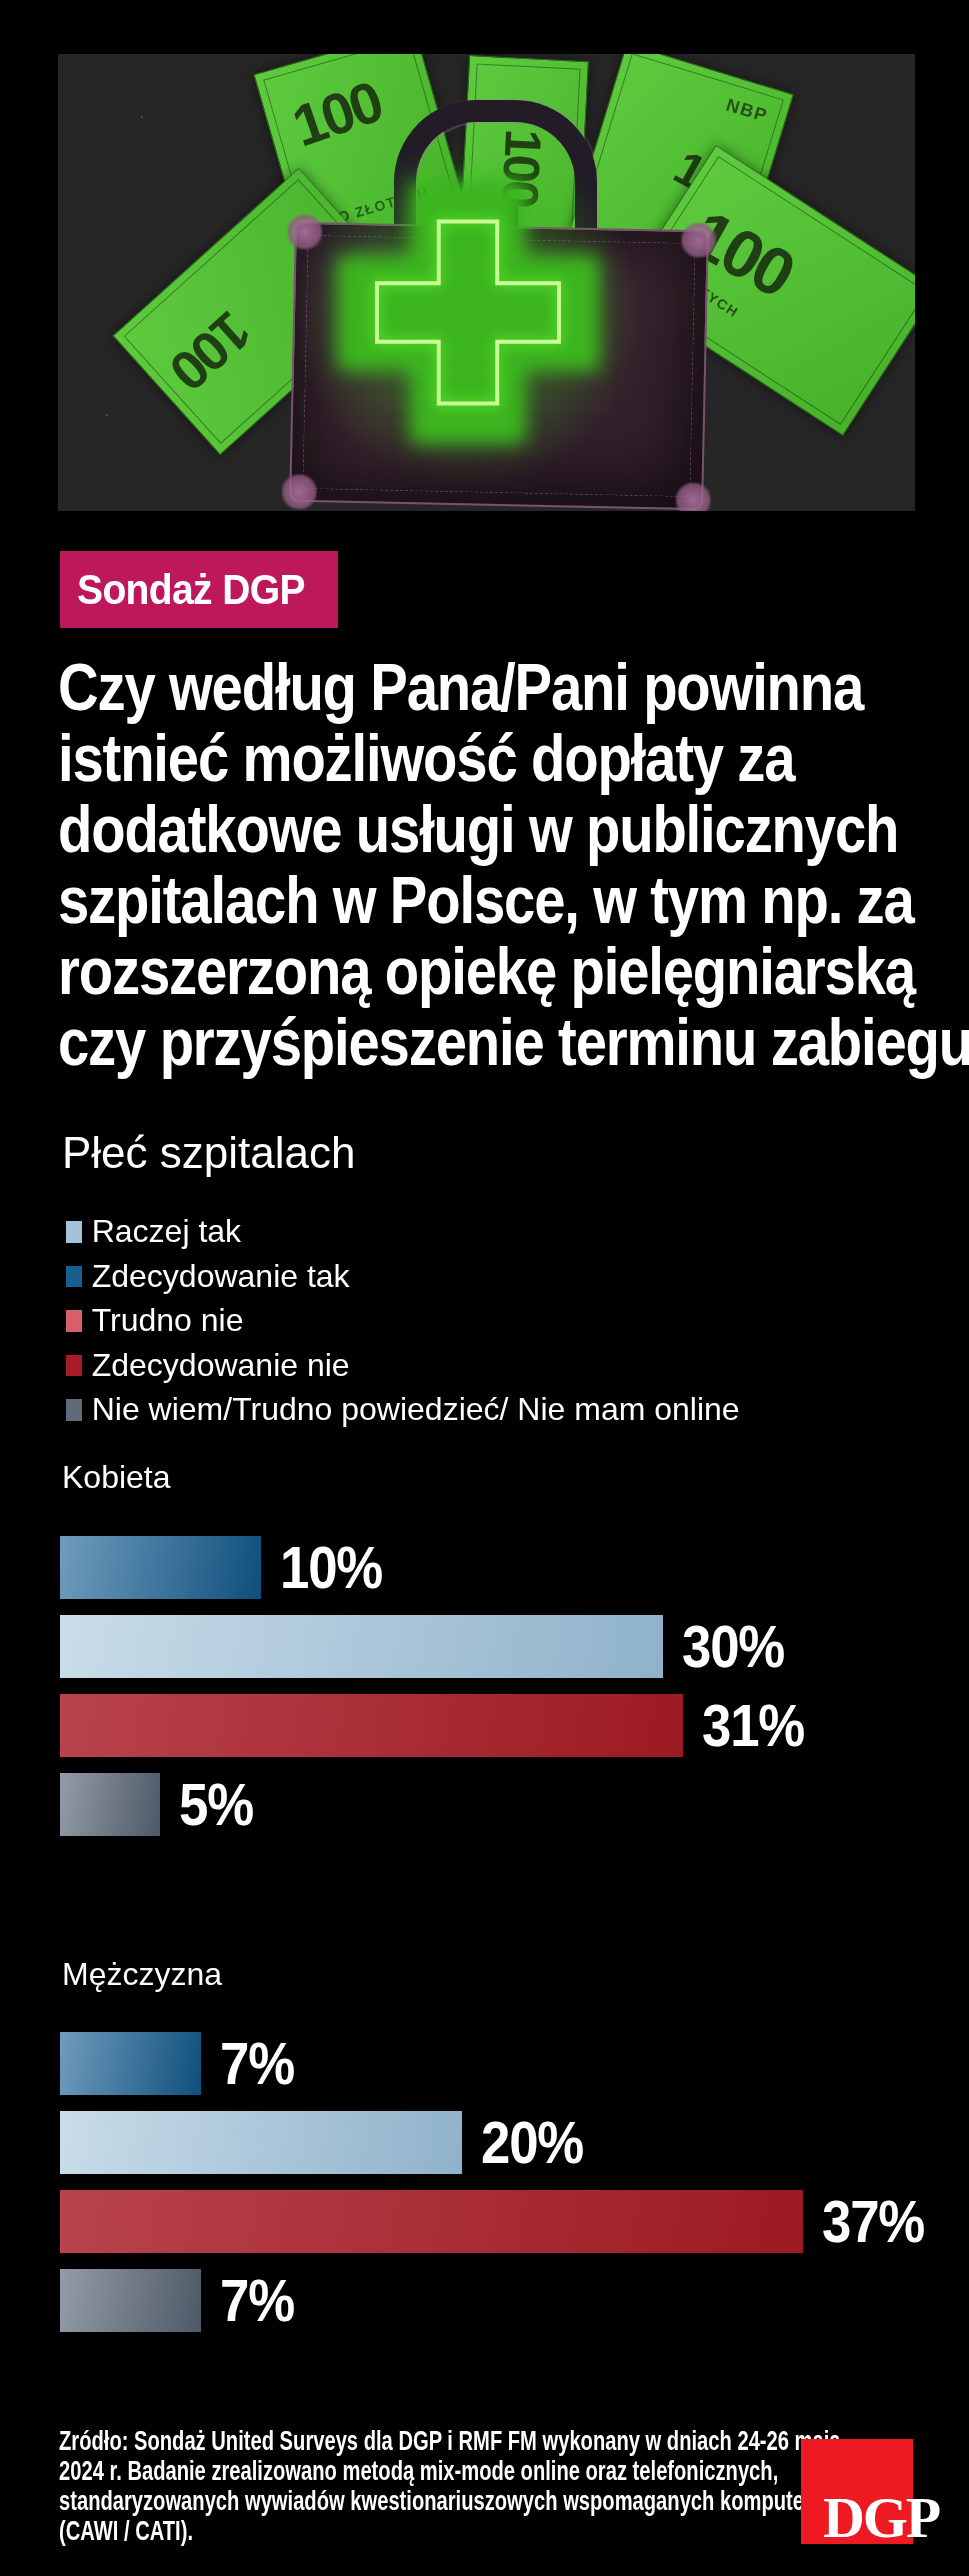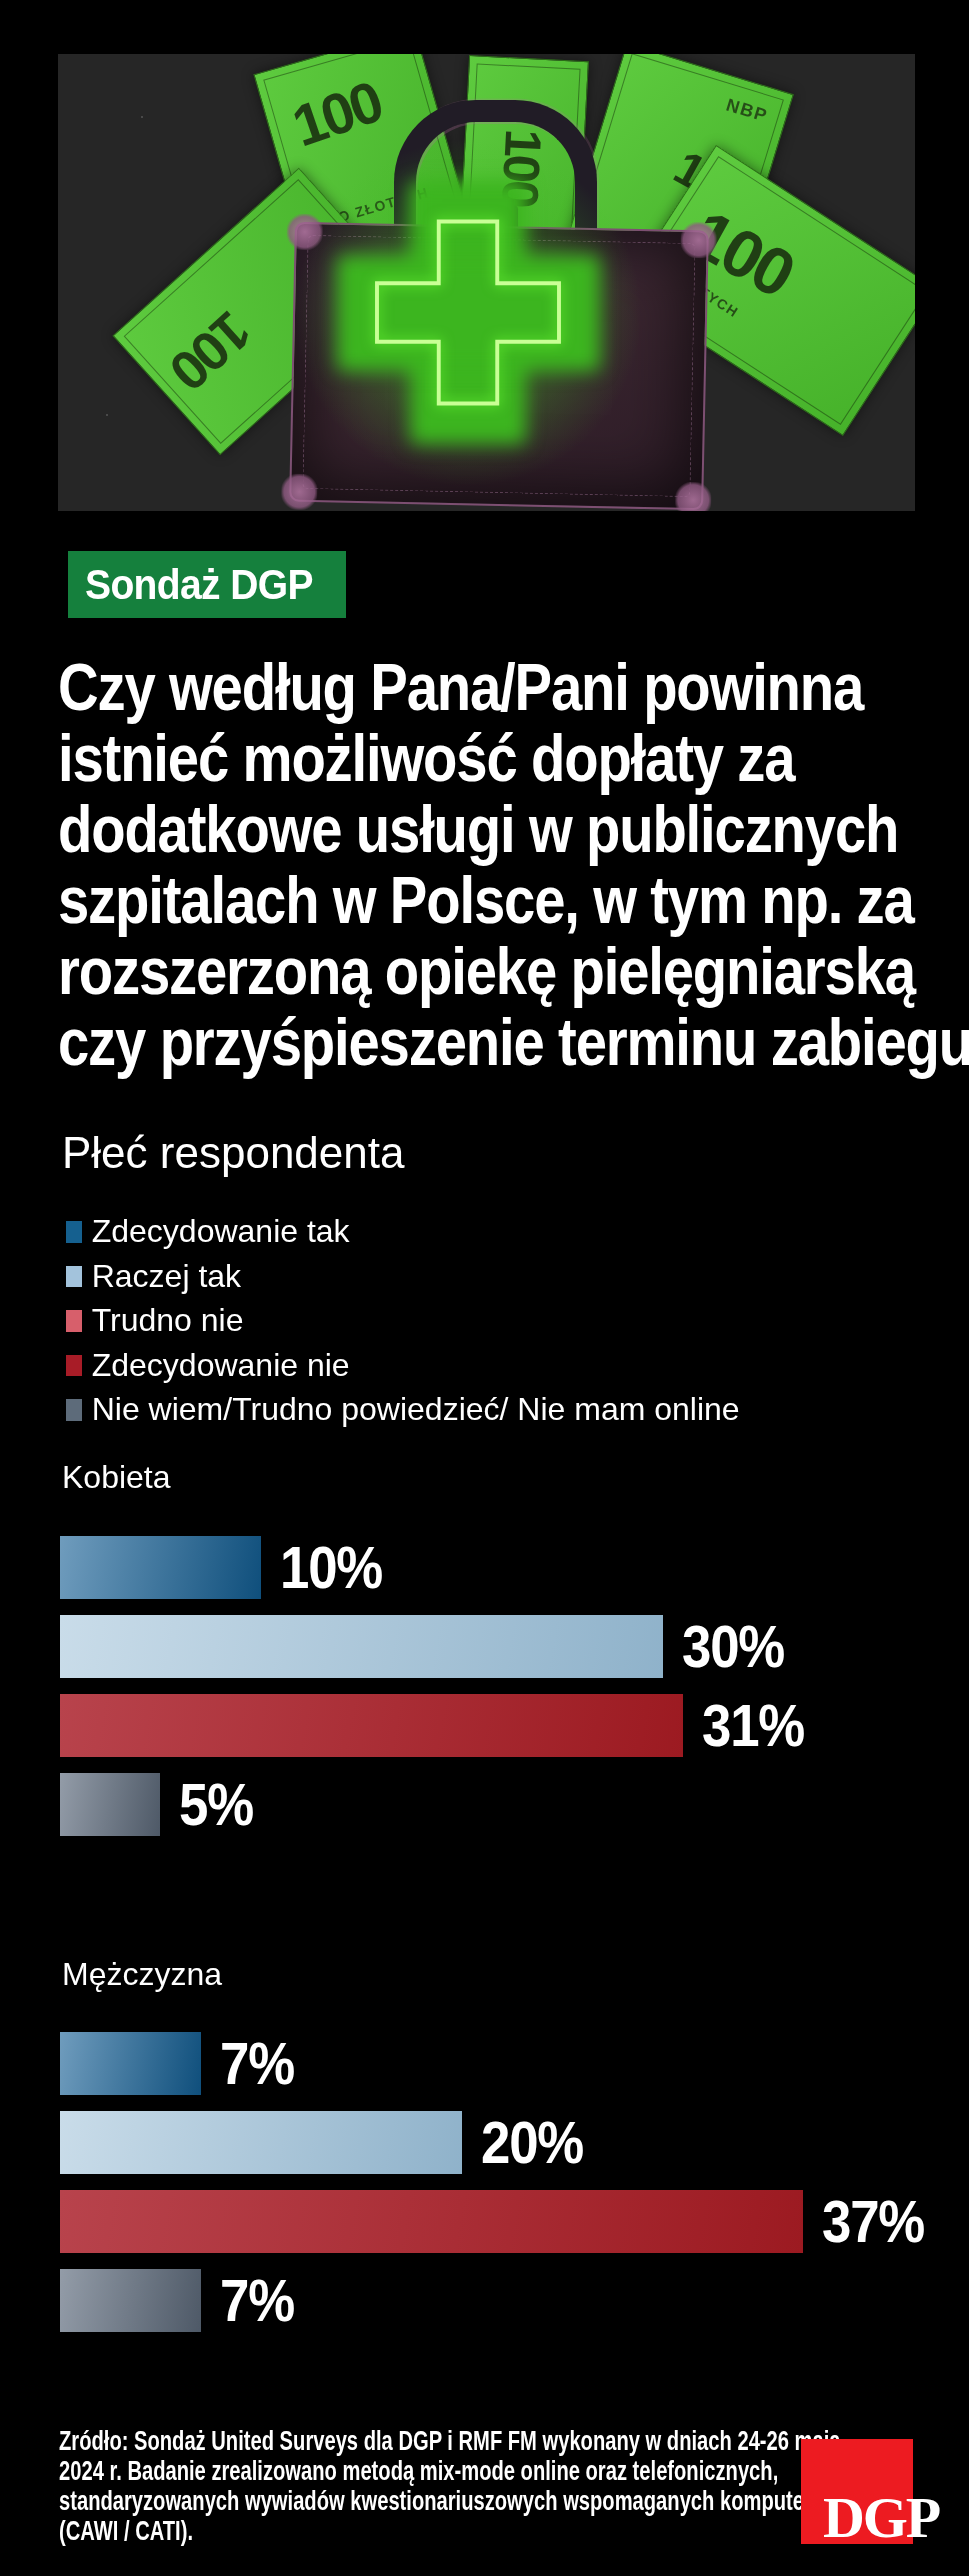--- a/index.html
+++ b/index.html
@@ -28,21 +28,21 @@
   .case-stitch{position:absolute;left:11px;top:11px;right:11px;bottom:11px;
         border:1.4px dashed rgba(233,170,220,.30);border-radius:5.5px;}
   .corner{position:absolute;width:36px;height:36px;background:radial-gradient(circle,#c07fae 0%,#8f5a82 60%,transparent 75%);opacity:.8;}
   .cross-glow{position:absolute;left:230px;top:79px;width:360px;height:360px;
         background:radial-gradient(circle,rgba(62,191,32,.55) 0%,rgba(62,191,32,.25) 42%,transparent 68%);}
   .cross-fill-v{position:absolute;left:352px;top:127px;width:116px;height:263px;background:#3cb51f;border-radius:7px;filter:blur(9px);}
   .cross-fill-h{position:absolute;left:279px;top:201px;width:263px;height:116px;background:#3cb51f;border-radius:7px;filter:blur(9px);}
   .cross-svg{position:absolute;left:308px;top:161px;filter:drop-shadow(0 0 6.2px #6dff35);}
 
   
-  .badge{left:68px;top:551px;height:67px;display:flex;align-items:center;background:#15803d;padding:0 16.6px;width:max-content;}
+  .badge{left:60px;top:551px;height:77px;display:flex;align-items:center;background:#be185d;padding:0 16.6px;width:max-content;}
   .badge span{font-size:42px;font-weight:700;letter-spacing:-0.7px;transform:scaleX(.93);transform-origin:left center;white-space:nowrap;}
   .headline{left:58px;top:651px;width:901px;}
   .headline .line{font-size:67px;font-weight:700;line-height:71px;letter-spacing:-1.4px;
         white-space:nowrap;transform:scaleX(.84);transform-origin:left center;}
 
   
   .section-title{left:62px;top:1128px;font-size:44px;font-weight:400;}
   .legend{left:66px;top:1221px;}
   .legend-row{display:flex;align-items:center;height:21.5px;margin-bottom:23px;}
   .legend-swatch{width:16px;height:21.5px;margin-right:9.7px;flex:none;}
@@ -124,30 +124,30 @@
 
 <div class="abs headline">
   <div class="line">Czy według Pana/Pani powinna</div>
   <div class="line">istnieć możliwość dopłaty za</div>
   <div class="line">dodatkowe usługi w publicznych</div>
   <div class="line">szpitalach w Polsce, w tym np. za</div>
   <div class="line">rozszerzoną opiekę pielęgniarską</div>
   <div class="line">czy przyśpieszenie terminu zabiegu?</div>
 </div>
 
-<div class="abs section-title">Płeć respondenta</div>
+<div class="abs section-title">Płeć szpitalach</div>
 <div class="abs legend">
+  <div class="legend-row">
+    <div class="legend-swatch" style="background: rgb(163, 195, 220);"></div>
+    <div class="legend-label">Raczej tak</div>
+  </div>
+
   <div class="legend-row">
     <div class="legend-swatch" style="background: rgb(21, 96, 143);"></div>
     <div class="legend-label">Zdecydowanie tak</div>
-  </div>
-
-  <div class="legend-row">
-    <div class="legend-swatch" style="background: rgb(163, 195, 220);"></div>
-    <div class="legend-label">Raczej tak</div>
   </div>
 
   <div class="legend-row">
     <div class="legend-swatch" style="background: rgb(215, 95, 107);"></div>
     <div class="legend-label">Trudno nie</div>
   </div>
 
   <div class="legend-row">
     <div class="legend-swatch" style="background: rgb(168, 28, 39);"></div>
     <div class="legend-label">Zdecydowanie nie</div>

